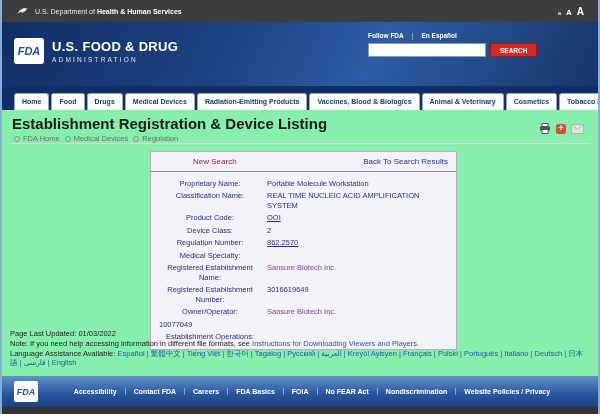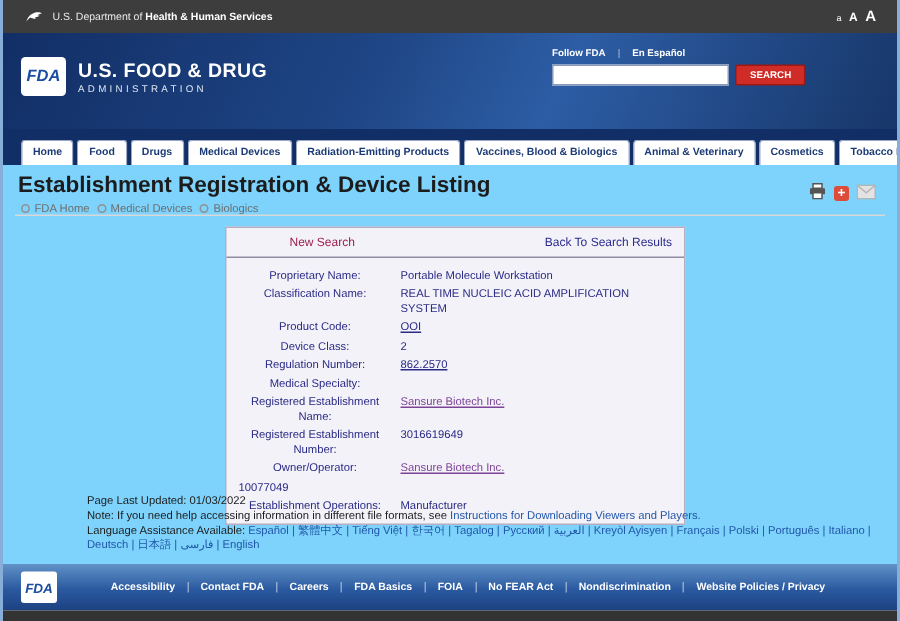--- a/index.html
+++ b/index.html
@@ -50,21 +50,21 @@
     position:absolute; top:86px; left:0; right:0; height:24px;
     background:#122e66; display:flex; align-items:flex-end; padding:0 12px; gap:2px;
   }
   .tab{
     background:#ffffff; border:1px solid #9aa7c4; border-bottom:none;
     border-radius:3px 3px 0 0; color:#1b3a75; font-size:7px; font-weight:bold;
     padding:4px 7px 5px 7px; white-space:nowrap; cursor:pointer;
   }
 
   
-  .content{ position:absolute; top:110px; left:0; right:0; bottom:38px; background:#7dd3fc; }
+  .content{ position:absolute; top:110px; left:0; right:0; bottom:38px; background:#86efac; }
   .page-title{ position:absolute; top:5px; left:10px; font-size:15px; font-weight:bold; color:#1c1c1c; }
   .breadcrumb{ position:absolute; top:24px; left:12px; display:flex; align-items:center; gap:5px; font-size:7.5px; color:#6e6e6e; }
   .crumb{ display:flex; align-items:center; gap:3px; cursor:pointer; }
   .crumb-dot{ width:6px; height:6px; border:1.5px solid #909090; border-radius:50%; display:inline-block; }
   .title-icons{ position:absolute; top:10px; right:14px; display:flex; gap:5px; align-items:center; }
   .share-icon{
     width:10px; height:10px; background:#dd4b39; border-radius:2px; color:#fff;
     font-size:9px; line-height:9px; text-align:center; font-weight:bold; cursor:pointer;
   }
   .hr-line{ position:absolute; top:33px; left:8px; right:8px; border-top:1px solid #d8d8d8; }
@@ -78,24 +78,24 @@
     display:flex; justify-content:space-between; align-items:center;
     padding:5px 8px; border-bottom:1px solid #938ba3; font-size:8px;
   }
   .new-search{ color:#9c1d4e; cursor:pointer;padding-left:34px; }
   .back-link{ color:#2b2b8e; cursor:pointer; }
   .detail-body{ padding:5px 8px 6px 8px; }
   .drow{ display:flex; padding:1.5px 0; }
   .dlabel{ width:108px; font-size:7.5px; font-weight:normal; color:#292a86; line-height:9.5px; flex:none; padding-right:6px;text-align:center; }
   .dvalue{ flex:1; font-size:7.5px; color:#292a86; line-height:9.5px; }
   .dvalue.link{ text-decoration:underline; cursor:pointer; }
-  .dvalue.vlink{ text-decoration:underline; color:#7d4397; cursor:pointer; }
-
-  
-  .notes{ position:absolute; top:219px; left:8px; right:12px; font-size:7.5px; color:#1c1c1c; line-height:9.8px;margin-left:48px; }
+  .dvalue.vlink{ color:#7d4397; cursor:pointer; }
+
+  
+  .notes{ position:absolute; top:219px; left:8px; right:12px; font-size:7.5px; color:#1c1c1c; line-height:9.8px; }
   .blue-link{ color:#2257a8; cursor:pointer; }
 
   
   .footerbar{
     position:absolute; left:0; right:0; bottom:7px; height:31px;
     background:linear-gradient(#6292c7 0%, #2a59a0 55%, #1c4180 100%);
     display:flex; align-items:center; padding:0 12px;
   }
   .fda-box-sm{
     width:24px; height:21px; background:#ffffff; border-radius:2px;
@@ -169,21 +169,21 @@
       <span class="crumb">
         <span class="crumb-dot"></span>
         <span>FDA Home</span>
       </span>
       <span class="crumb">
         <span class="crumb-dot"></span>
         <span>Medical Devices</span>
       </span>
       <span class="crumb">
         <span class="crumb-dot"></span>
-        <span>Biologics</span>
+        <span>Regulation</span>
       </span>
     </div>
 
     <div class="title-icons">
       <span>
         <svg width="12" height="11" viewBox="0 0 12 11">
             <rect x="3" y="0.5" width="6" height="3" fill="#ffffff" stroke="#555555" stroke-width="1"></rect>
             <rect x="1" y="3.5" width="10" height="4" rx="0.5" fill="#555555"></rect>
             <rect x="3" y="6.5" width="6" height="4" fill="#ffffff" stroke="#555555" stroke-width="1"></rect>
           </svg>
@@ -238,21 +238,20 @@
         </div>
         <div class="drow">
           <div class="dlabel">Owner/Operator:</div>
           <div class="dvalue vlink">Sansure Biotech Inc.</div>
         </div>
         <div class="drow">
           <div class="dvalue">10077049</div>
         </div>
         <div class="drow">
           <div class="dlabel">Establishment Operations:</div>
-          <div class="dvalue">Manufacturer</div>
         </div>
       </div>
     </div>
 
     <div class="notes">
       <div>Page Last Updated: 01/03/2022</div>
       <div><span>Note: If you need help accessing information in different file formats, see </span><span class="blue-link">Instructions for Downloading Viewers and Players.</span></div>
       <div><span>Language Assistance Available: </span><span class="blue-link">Español | 繁體中文 | Tiếng Việt | 한국어 | Tagalog | Русский | العربية | Kreyòl Ayisyen | Français | Polski | Português | Italiano | Deutsch | 日本語 | فارسی | English</span></div>
     </div>
   </div>

